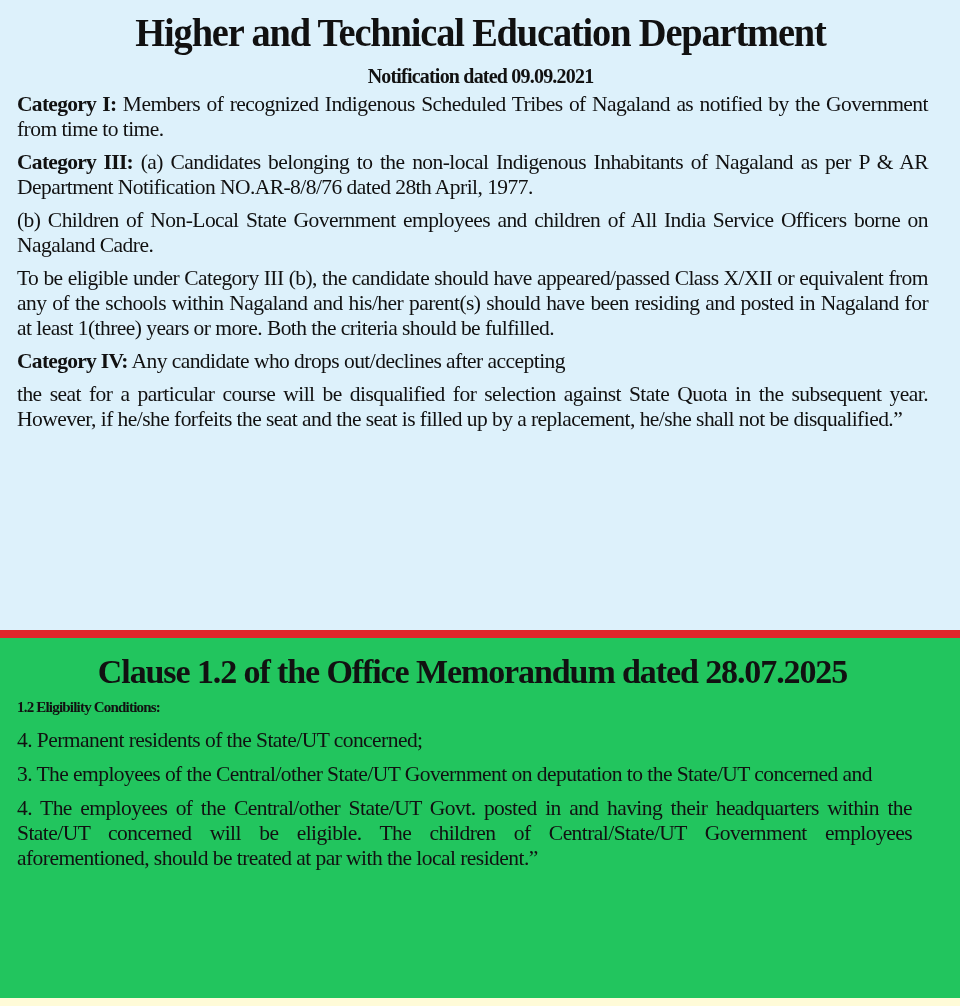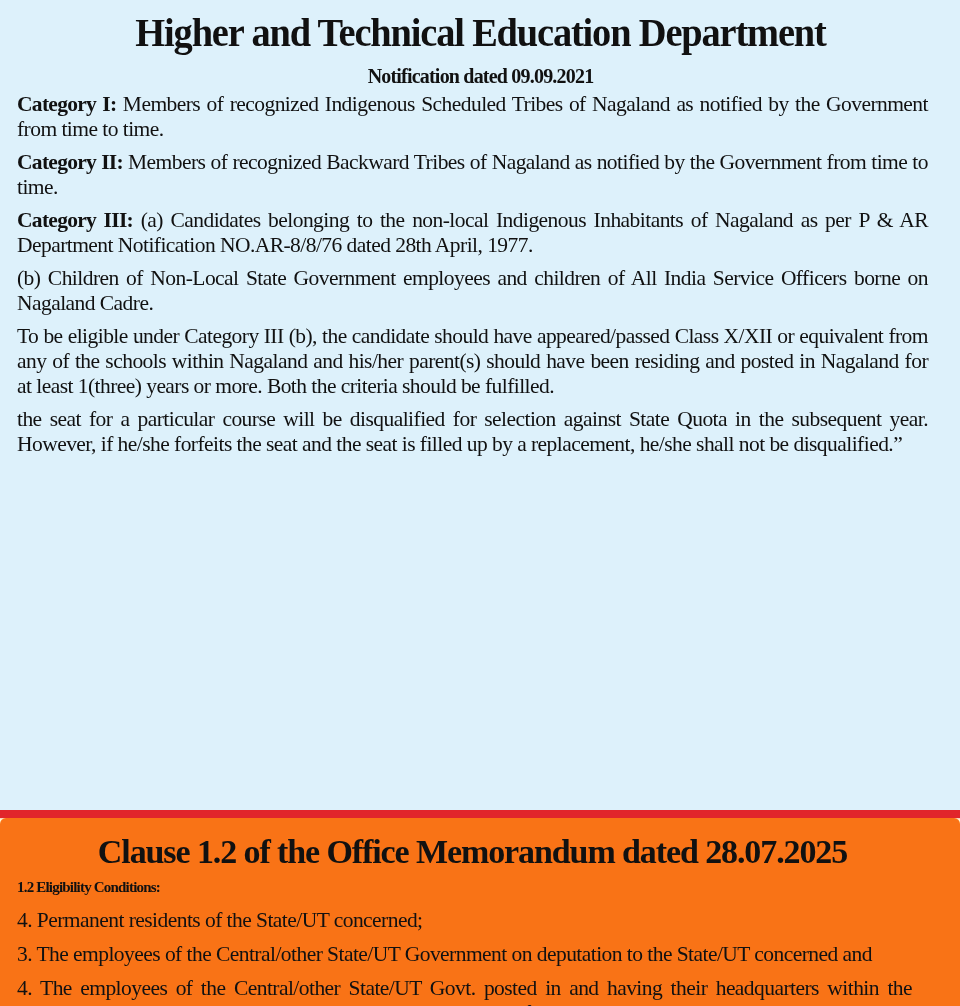--- a/index.html
+++ b/index.html
@@ -4,36 +4,35 @@
 <style>
   html, body { margin: 0; padding: 0; }
   body {
     width: 960px; height: 1006px; overflow: hidden;
     font-family: "Liberation Serif", "DejaVu Serif", serif;
     color: #111;
     background: #fffbd8;
   }
   .top {
     background: #ddf1fb;
-    height: 810px;
+    height: 630px;
     box-sizing: border-box;
     padding: 10px 16px 0 17px;
     position: relative;
   }
   .rule {
     height: 8px;
     background: #e1252b;
     box-shadow: 0 -1px 0 #f0b8b8, 0 1px 0 #f7d7c0;
   }
   .bottom {
-    background: #f97316;
+    background: #22c55e;
     height: 360px;
     box-sizing: border-box;
     padding: 14px 32px 0 17px;
-    border-radius: 6px;
   }
   .title1 {
     text-align: center;
     font-weight: bold;
     font-size: 40px;
     line-height: 46px;
     letter-spacing: -1.2px;
     margin: 0;
     transform: scaleX(0.96);
   }
@@ -78,24 +77,24 @@
   .bottom p.para { margin-bottom: 9px; }
 </style>
 </head>
 <body>
 
 <div class="top">
   <h1 class="title1">Higher and Technical Education Department</h1>
   <h2 class="subtitle1">Notification dated 09.09.2021</h2>
 
   <p class="para"><b>Category I:</b><span> Members of recognized Indigenous Scheduled Tribes of Nagaland as notified by the Government from time to time.</span></p>
-  <p class="para"><b>Category II:</b><span> Members of recognized Backward Tribes of Nagaland as notified by the Government from time to time.</span></p>
   <p class="para"><b>Category III:</b><span> (a) Candidates belonging to the non-local Indigenous Inhabitants of Nagaland as per P &amp; AR Department Notification NO.AR-8/8/76 dated 28th April, 1977.</span></p>
   <p class="para"><span>(b) Children of Non-Local State Government employees and children of All India Service Officers borne on Nagaland Cadre.</span></p>
   <p class="para"><span>To be eligible under Category III (b), the candidate should have appeared/passed Class X/XII or equivalent from any of the schools within Nagaland and his/her parent(s) should have been residing and posted in Nagaland for at least 1(three) years or more. Both the criteria should be fulfilled.</span></p>
+  <p class="para" style="text-align:left"><b>Category IV:</b><span> Any candidate who drops out/declines after accepting</span></p>
   <p class="para"><span>the seat for a particular course will be disqualified for selection against State Quota in the subsequent year. However, if he/she forfeits the seat and the seat is filled up by a replacement, he/she shall not be disqualified.”</span></p>
 </div>
 
 <div class="rule"></div>
 
 <div class="bottom">
   <h1 class="title2">Clause 1.2 of the Office Memorandum dated 28.07.2025</h1>
   <div class="heading2">1.2 Eligibility Conditions:</div>
   <p class="para">4. Permanent residents of the State/UT concerned;</p>
   <p class="para">3. The employees of the Central/other State/UT Government on deputation to the State/UT concerned and</p>

